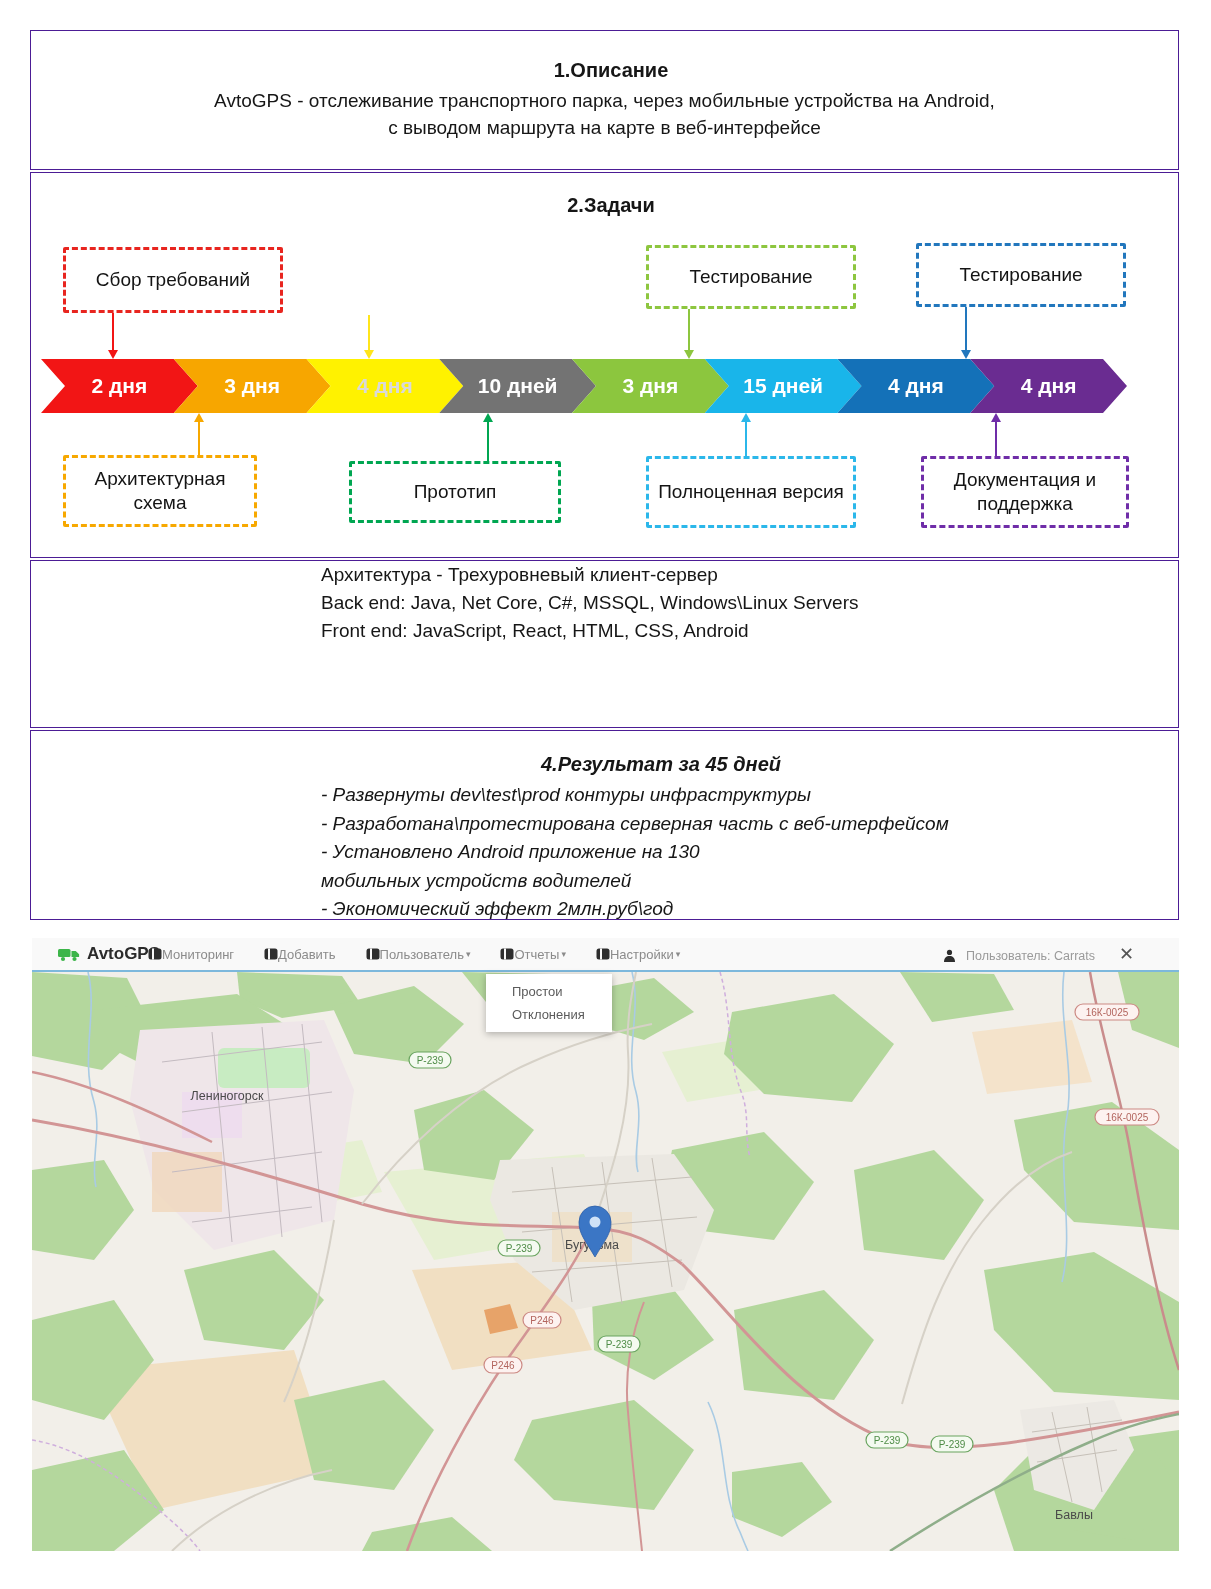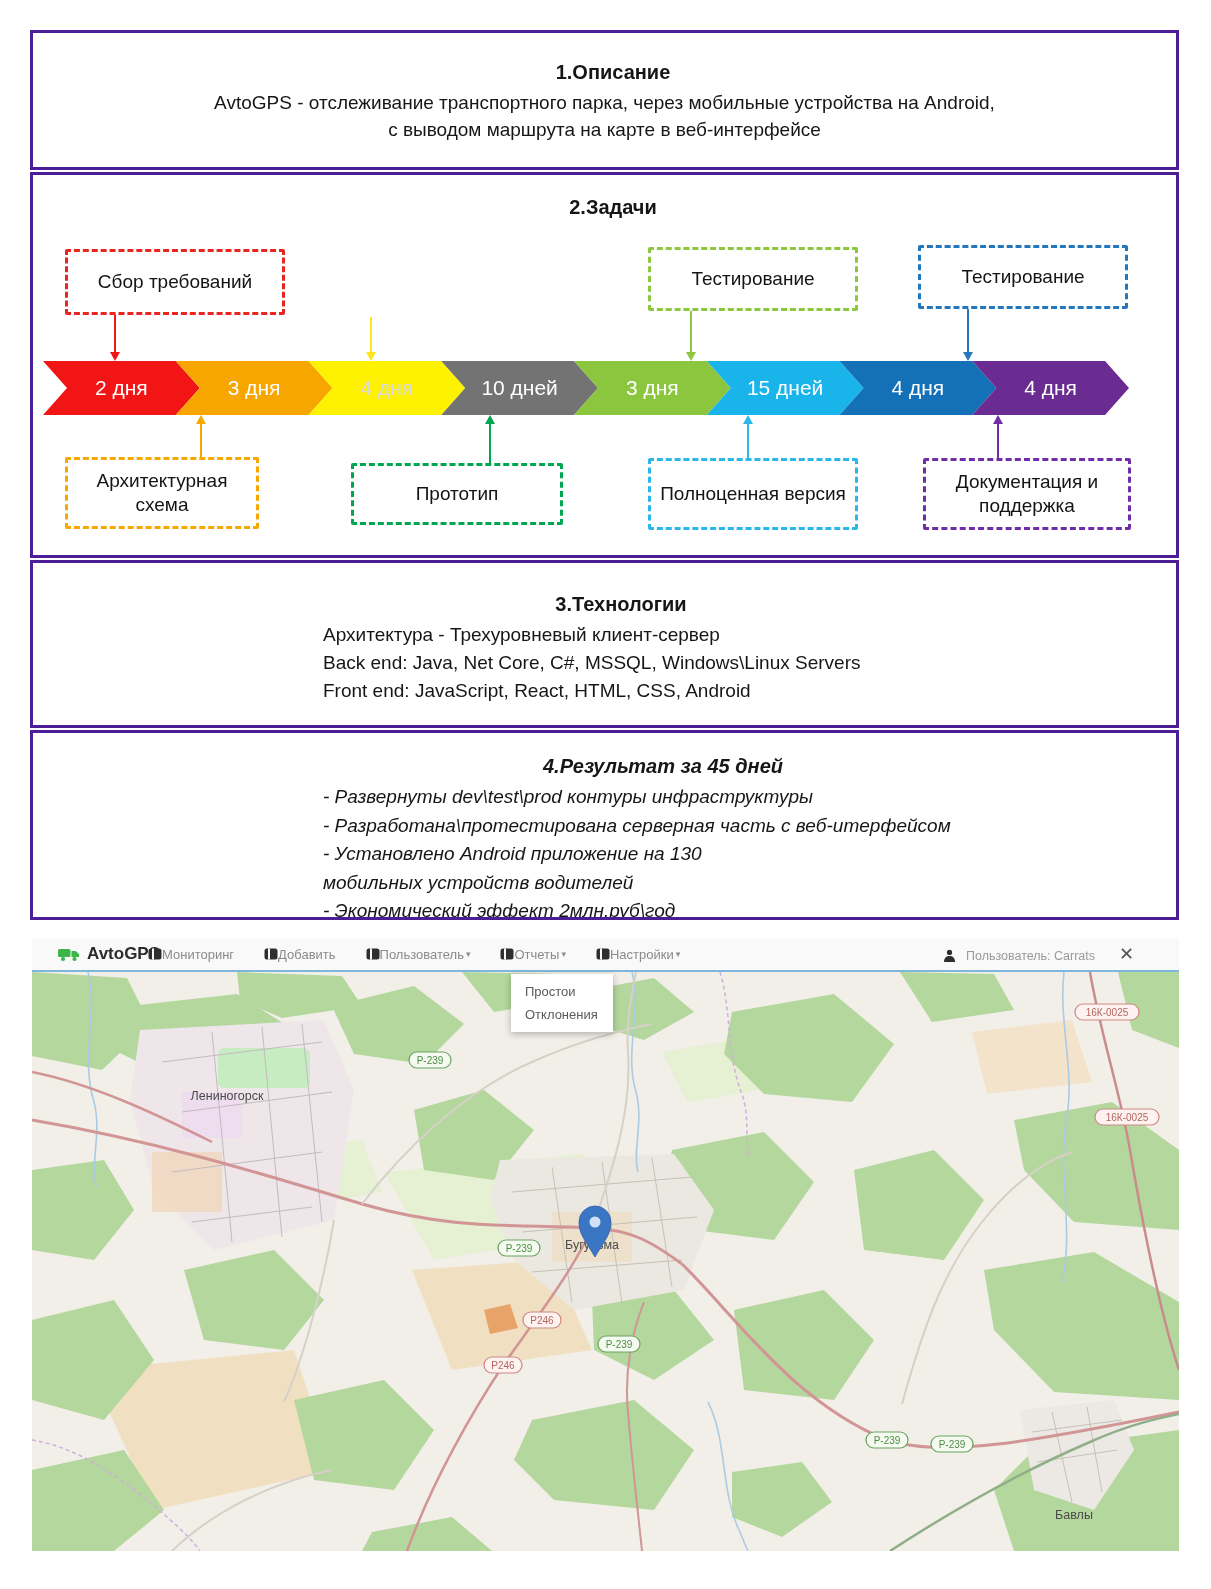--- a/index.html
+++ b/index.html
@@ -1,17 +1,17 @@
 <!DOCTYPE html>
 <html><head>
 <meta charset="utf-8">
 <style>
   html,body{margin:0;padding:0;background:#fff;}
   body{width:1211px;height:1589px;position:relative;font-family:"Liberation Sans","DejaVu Sans",sans-serif;color:#161616;}
-  .panel{position:absolute;left:30px;width:1149px;border:3px solid #4c1d95;background:#fff;box-sizing:border-box;overflow:hidden;}
+  .panel{position:absolute;left:30px;width:1149px;border:1px solid #4c1d95;background:#fff;box-sizing:border-box;overflow:hidden;}
   .s1{top:30px;height:140px;}
   .s2{top:172px;height:386px;}
   .s3{top:560px;height:168px;}
   .s4{top:730px;height:190px;font-style:italic;}
   .sec-title{font-weight:bold;font-size:20px;text-align:center;margin:28px auto 5px auto;}
   .s1 .sec-title{width:600px;margin-left:280px;}
   .s2 .sec-title{margin-top:21px;width:600px;margin-left:280px;}
   .s3 .sec-title{width:596px;margin-left:290px;margin-top:30px;}
   .s4 .sec-title{width:680px;margin-left:290px;margin-top:22px;}
   .cline{font-size:19px;text-align:center;line-height:27px;}
@@ -23,21 +23,21 @@
   .tb1{left:32px;top:74px;width:220px;height:66px;border-color:#e8251f;}
   .tb2{left:310px;top:66px;width:210px;height:76px;border-color:#ffe51b;}
   .tb3{left:615px;top:72px;width:210px;height:64px;border-color:#8dc63f;}
   .tb4{left:885px;top:70px;width:210px;height:64px;border-color:#2277bd;}
   .bb1{left:32px;top:282px;width:194px;height:72px;border-color:#f7a800;}
   .bb2{left:318px;top:288px;width:212px;height:62px;border-color:#00a651;}
   .bb3{left:615px;top:283px;width:210px;height:72px;border-color:#2bb7ea;}
   .bb4{left:890px;top:283px;width:208px;height:72px;border-color:#6f2da8;}
   .band{position:absolute;left:10px;top:186px;width:1086px;height:54px;display:flex;}
   .chev{flex:1 1 0;margin-left:-24px;display:flex;align-items:center;justify-content:center;color:#fff;font-size:21px;
-        clip-path:polygon(24px 50%,0 0,calc(100% - 24px) 0,100% 50%,calc(100% - 24px) 100%,0 100%);}
+        clip-path:polygon(24px 50%,0 0,calc(100% - 24px) 0,100% 50%,calc(100% - 24px) 100%,0 100%);font-weight:bold;}
   .chev:first-child{margin-left:0;}
   .c1{background:#f21515;} .c2{background:#f7a600;} .c3{background:#fff200;color:#d9d9d9;}
   .c4{background:#737373;} .c5{background:#8cc63e;} .c6{background:#19b5ea;}
   .c7{background:#1471b8;} .c8{background:#6a2c91;}
   .arrow{position:absolute;width:2px;background:var(--c);}
   .arrow::after{content:"";position:absolute;left:-4px;border-left:5px solid transparent;border-right:5px solid transparent;}
   .arrow.down::after{bottom:-2px;border-top:9px solid var(--c);}
   .arrow.up::after{top:-2px;border-bottom:9px solid var(--c);}
   .ar1{--c:#f21515;left:81px;top:140px;height:44px;}
   .ar2{--c:#ffe51b;left:337px;top:142px;height:42px;}
@@ -50,21 +50,21 @@
 
   
   .app{position:absolute;left:32px;top:938px;width:1147px;height:613px;background:#fff;}
   .app-header{position:relative;height:32px;background:#f9f9f9;border-bottom:2px solid #7db8dc;display:flex;align-items:center;}
   .logo{position:absolute;left:26px;display:flex;align-items:center;gap:6px;font-weight:bold;font-size:17px;color:#2b2b2b;}
   .app-nav{position:absolute;left:116px;display:flex;align-items:center;gap:30px;}
   .mi{display:flex;align-items:center;gap:0;font-size:13px;color:#8b8b8b;background:none;border:none;padding:0;cursor:pointer;font-family:inherit;}
   .caret{font-size:9px;color:#8b8b8b;margin-left:2px;}
   .app-right{position:absolute;left:911px;display:flex;align-items:flex-end;gap:10px;font-size:12.5px;color:#9a9a9a;}
   .close-x{font-size:18px;color:#555;margin-left:14px;line-height:1;cursor:pointer;background:none;border:none;padding:0;}
-  .dropdown{position:absolute;left:479px;top:36px;width:102px;background:#fff;box-shadow:0 2px 7px rgba(0,0,0,.28);padding:6px 0;z-index:6;}
+  .dropdown{position:absolute;left:454px;top:36px;width:102px;background:#fff;box-shadow:0 2px 7px rgba(0,0,0,.28);padding:6px 12px;z-index:6;}
   .dd-item{font-size:13px;color:#5b5b5b;padding:4px 14px;cursor:pointer;}
   .mapwrap{position:relative;width:1147px;height:579px;overflow:hidden;}
   .badge-green rect{fill:#f4faf0;stroke:#69a45f;stroke-width:1.2;}
   .badge-green text{fill:#4e8c46;}
   .badge-red rect{fill:#fdf2f0;stroke:#cc8983;stroke-width:1.2;}
   .badge-red text{fill:#b3655e;}
   .badge text{font-size:10px;text-anchor:middle;}
   .town{font-size:12.5px;fill:#4a4a4a;text-anchor:middle;}
 </style>
 </head>
@@ -104,21 +104,20 @@
   <div class="arrow up ar7"></div>
   <div class="arrow up ar8"></div>
 
   <div class="dbox bb1">Архитектурная схема</div>
   <div class="dbox bb2">Прототип</div>
   <div class="dbox bb3">Полноценная версия</div>
   <div class="dbox bb4">Документация и поддержка</div>
 </section>
 
 <section class="panel s3">
-  <div class="sec-title">3.Технологии</div>
   <div class="lline">Архитектура - Трехуровневый клиент-сервер</div>
   <div class="lline">Back end: Java, Net Core, C#, MSSQL, Windows\Linux Servers</div>
   <div class="lline">Front end: JavaScript, React, HTML, CSS, Android</div>
 </section>
 
 <section class="panel s4">
   <div class="sec-title">4.Результат за 45 дней</div>
   <div class="lline">- Развернуты dev\test\prod контуры инфраструктуры</div>
   <div class="lline">- Разработана\протестирована серверная часть с веб-итерфейсом</div>
   <div class="lline">- Установлено Android приложение на 130</div>

